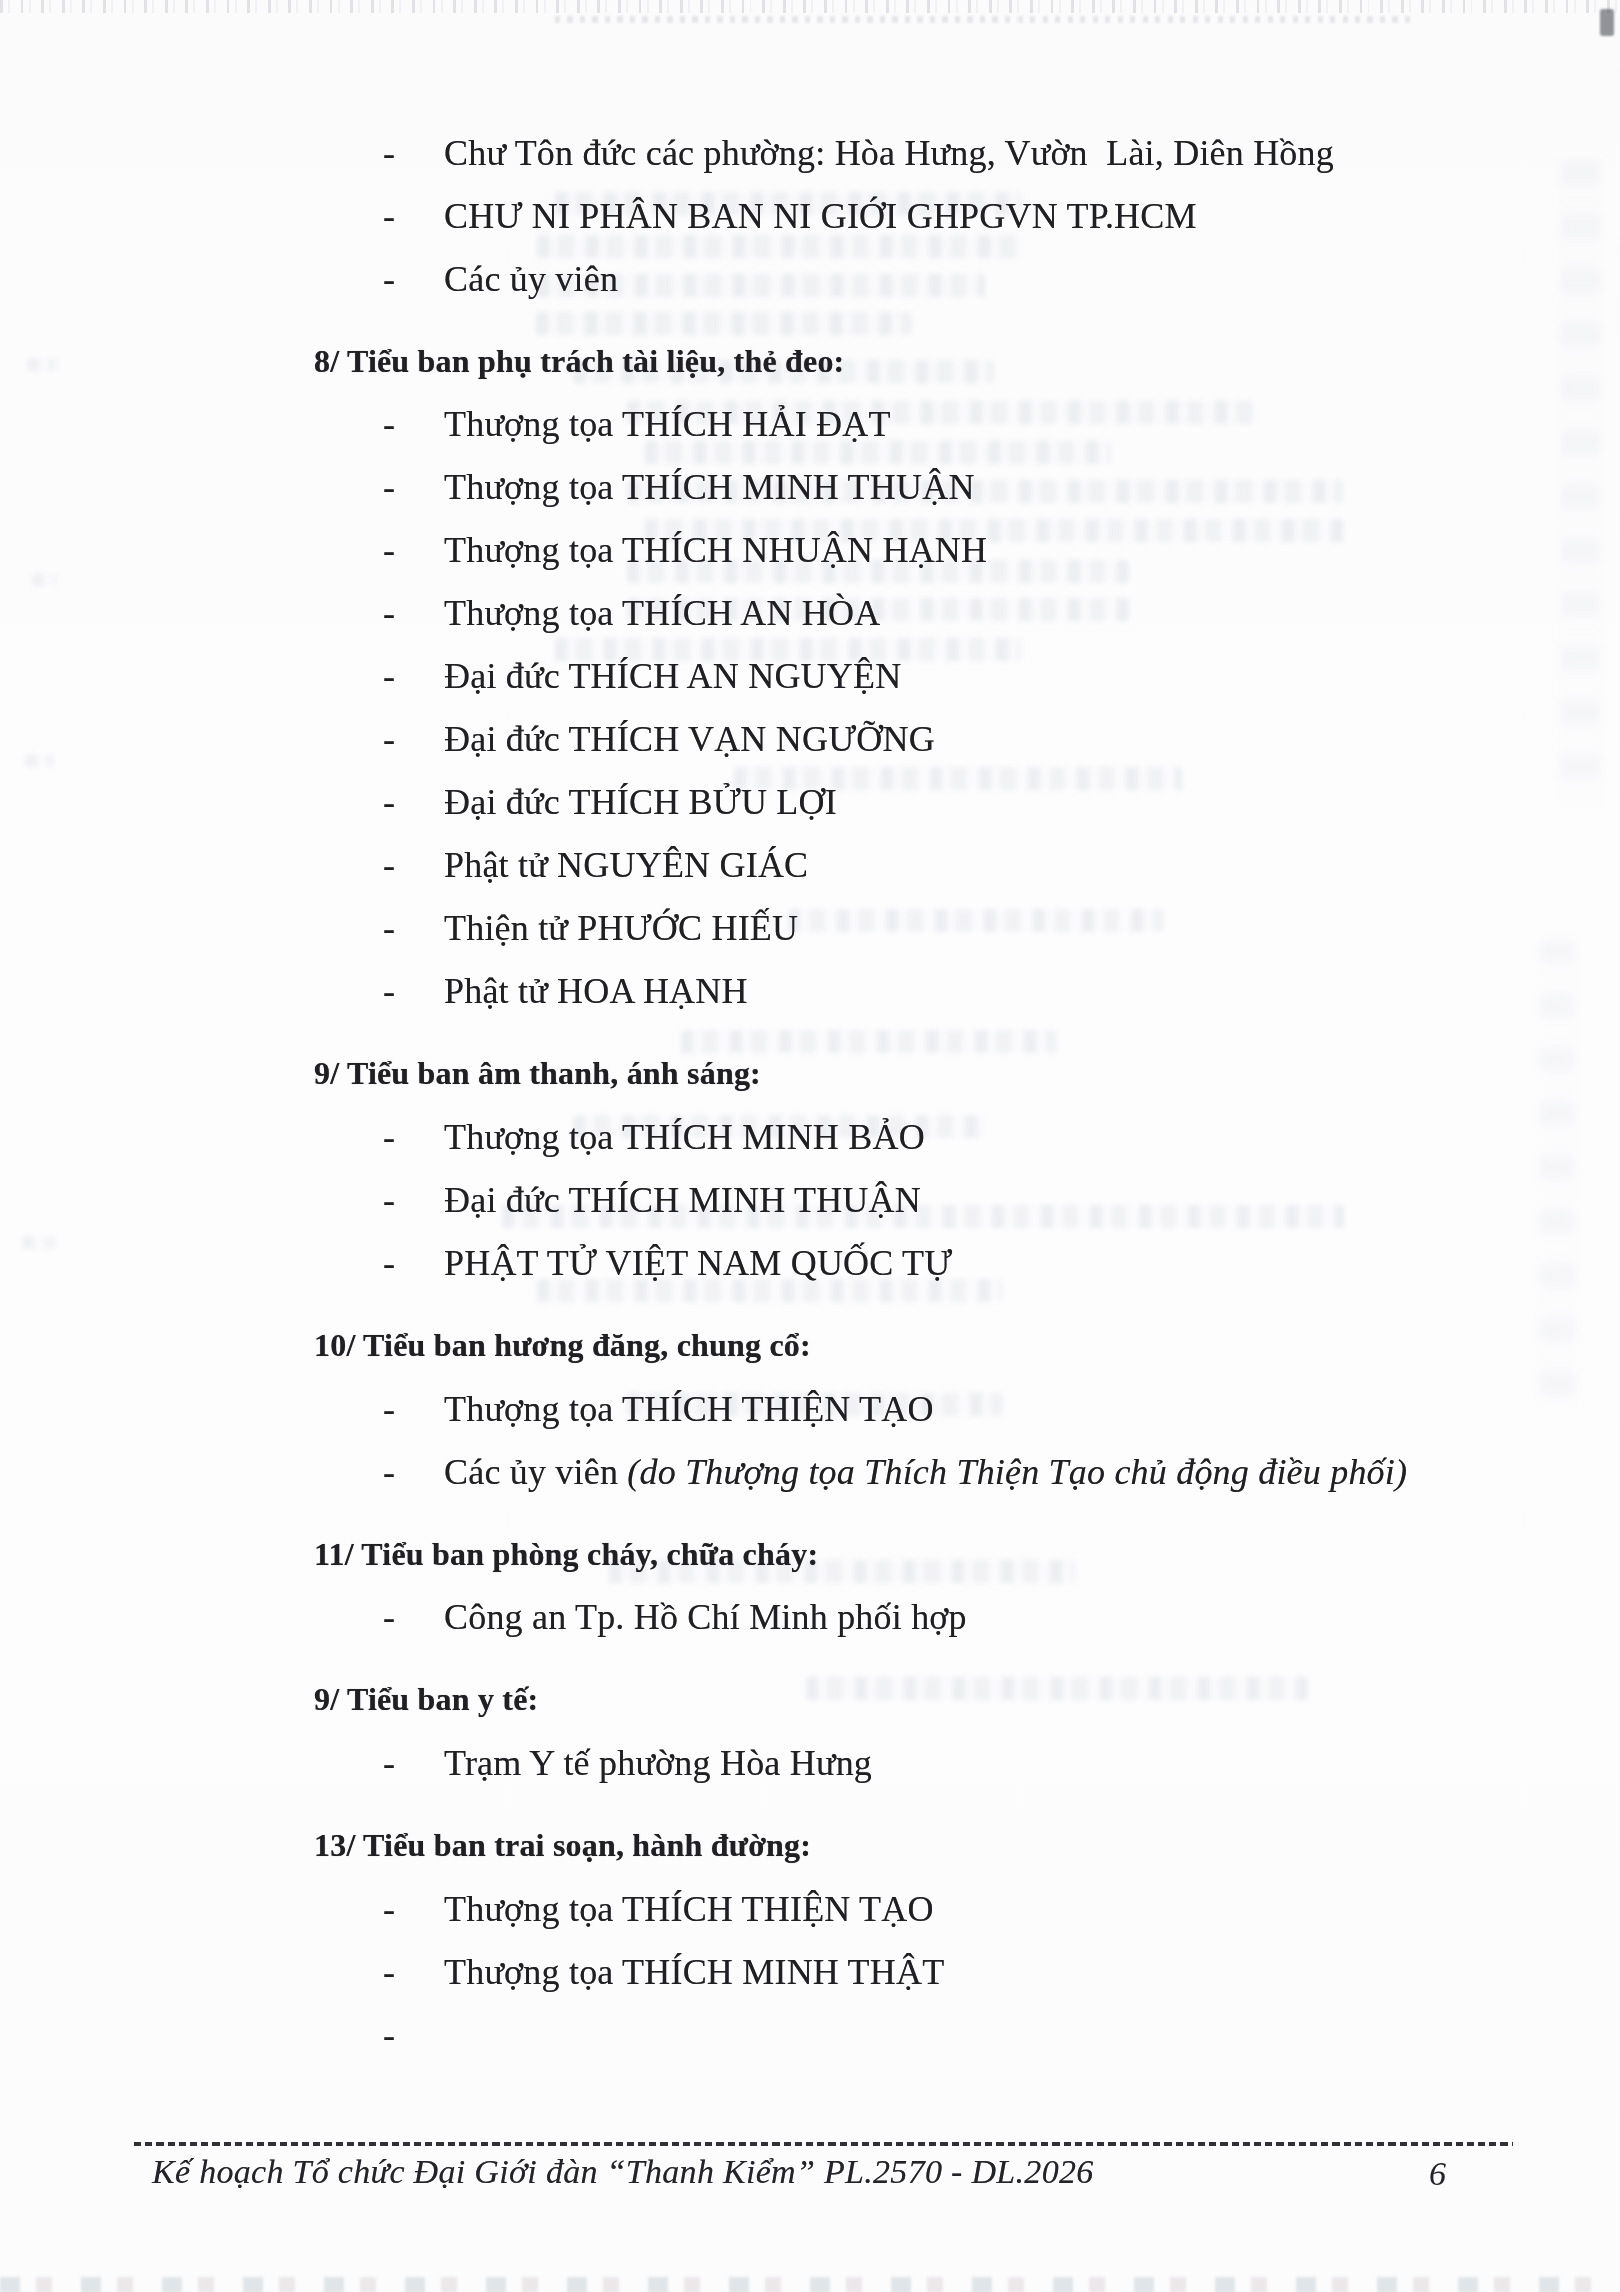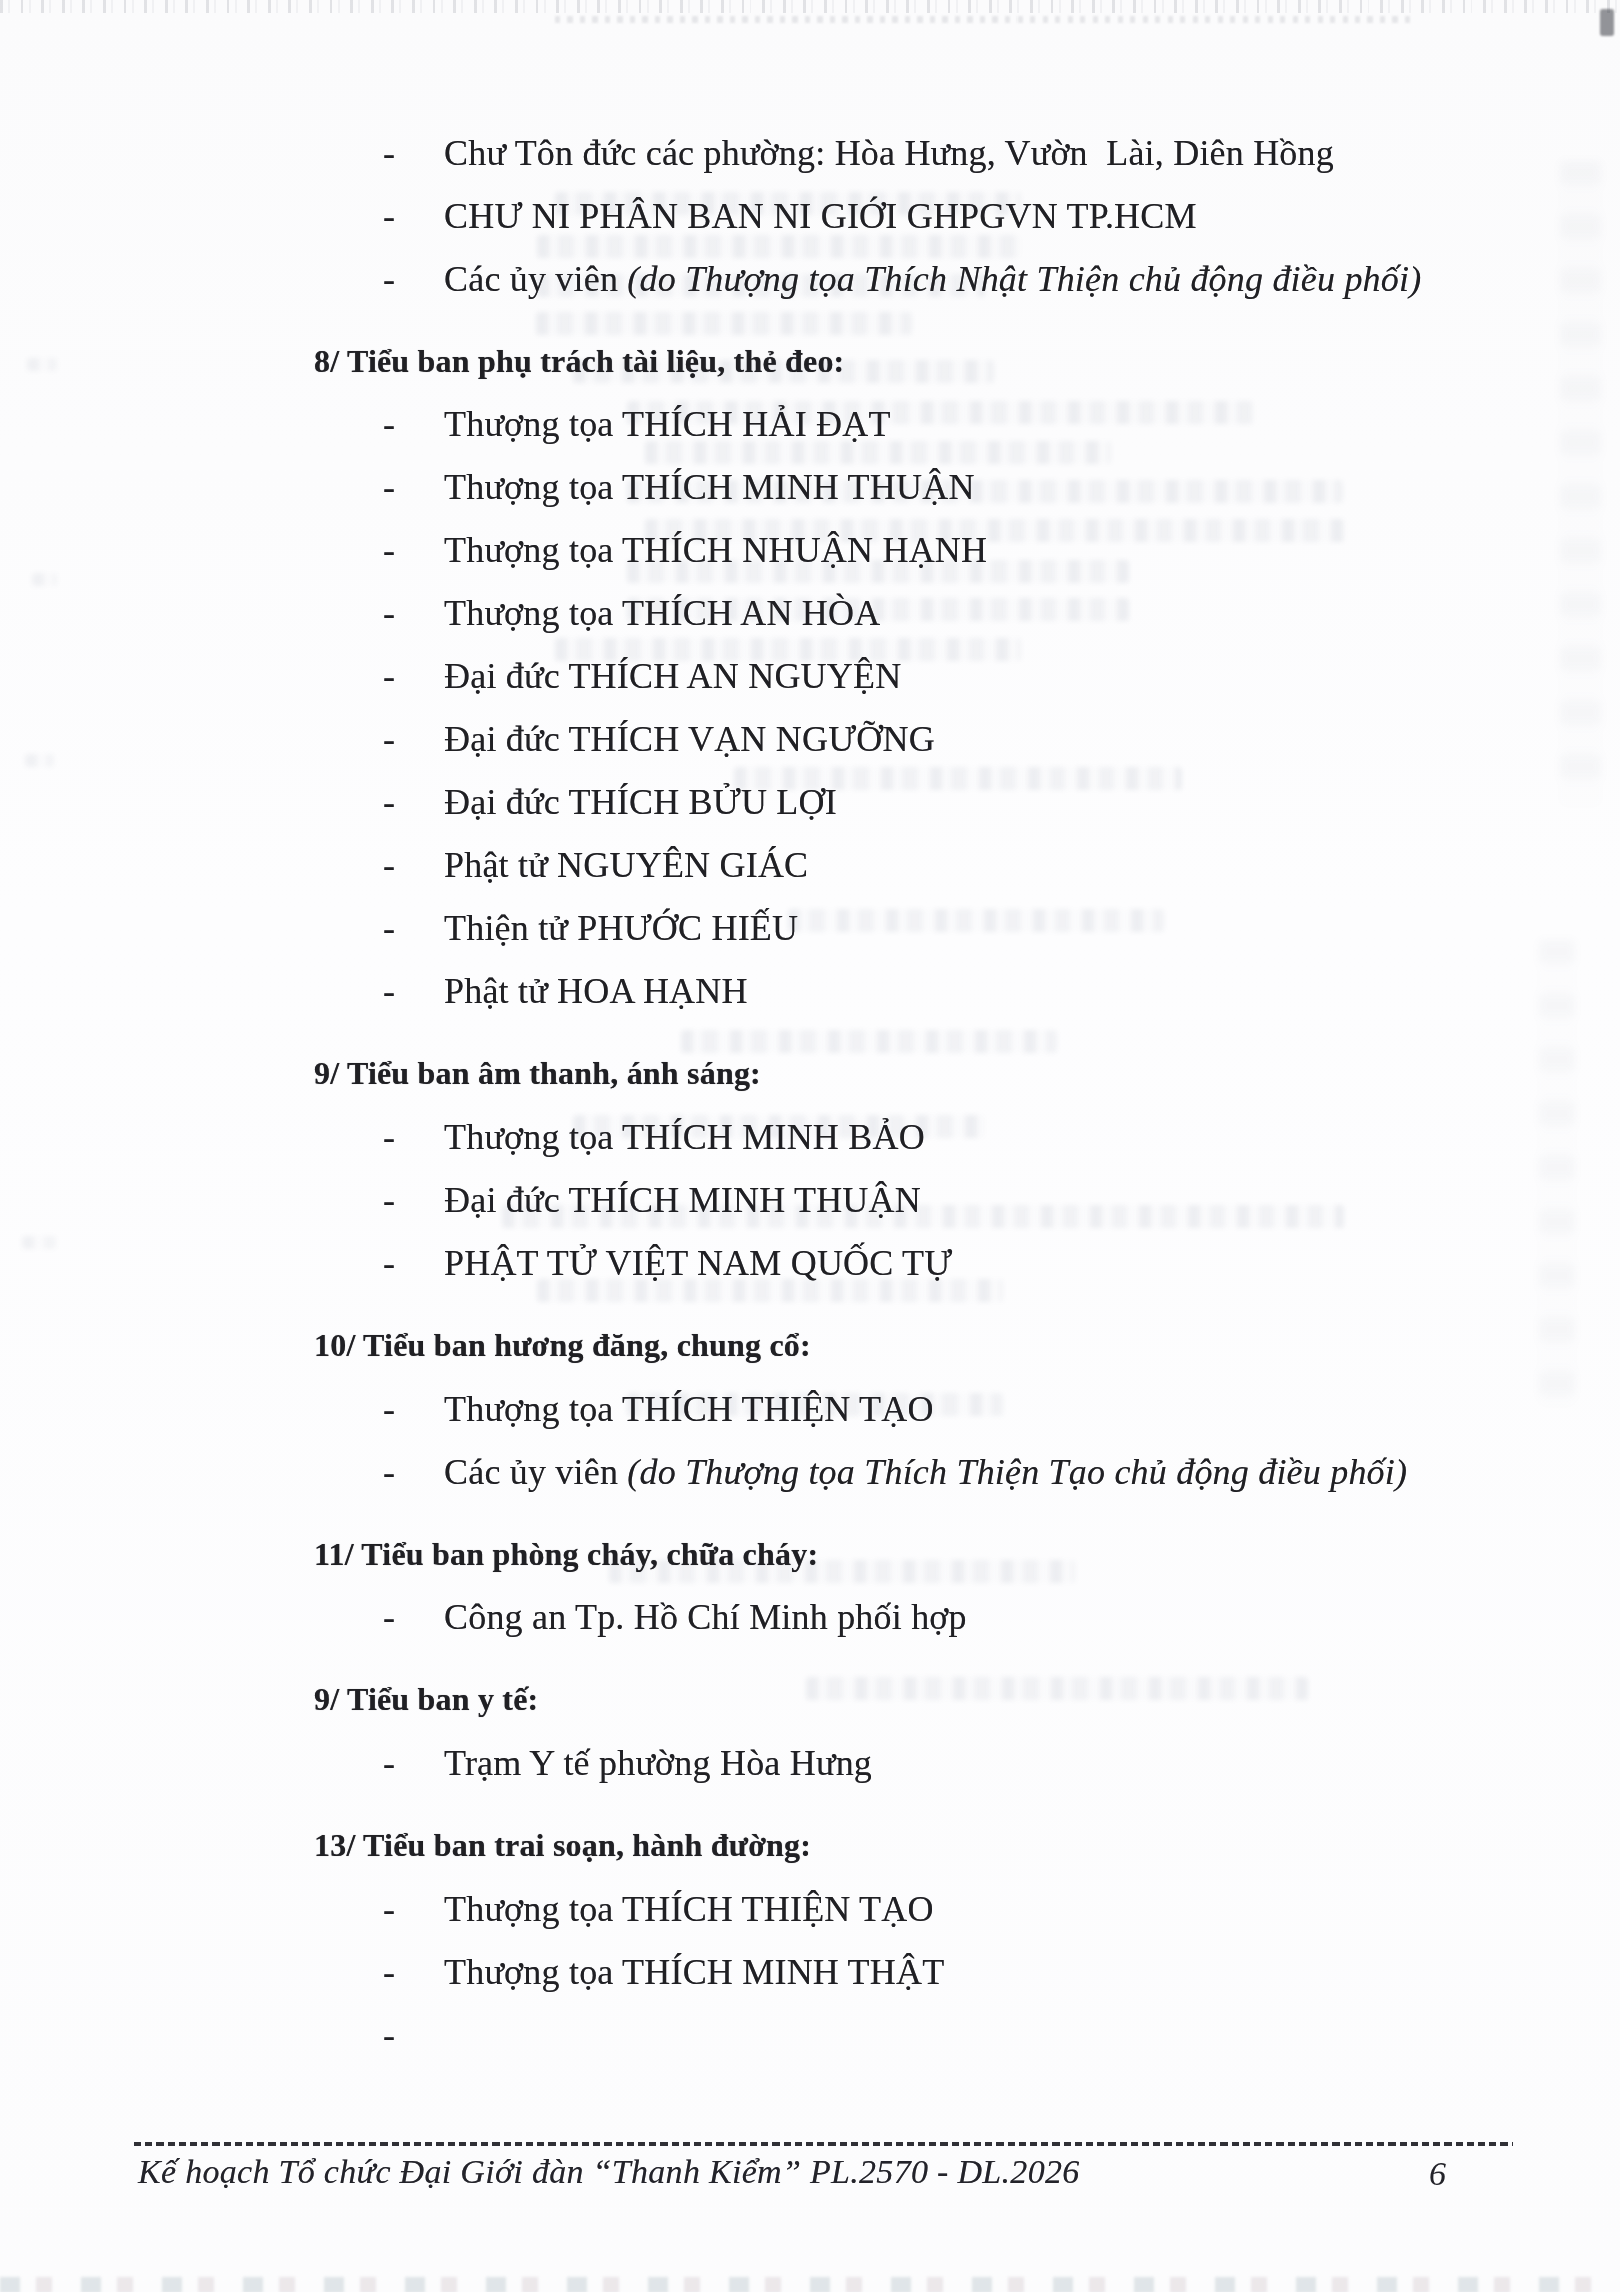--- a/index.html
+++ b/index.html
@@ -115,21 +115,21 @@
   .footer-rule {
     position: absolute;
     left: 134px;
     top: 2142px;
     width: 1379px;
     height: 3.6px;
     background: repeating-linear-gradient(90deg, #303036 0 7.2px, rgba(255,255,255,0) 7.2px 11.2px);
   }
   .footer-caption {
     position: absolute;
-    left: 138px;
+    left: 152px;
     top: 2153px;
     font-size: 34px;
     font-style: italic;
     letter-spacing: 0.3px;
     color: #23232a;
     text-shadow: 0 0 0.6px rgba(25,25,32,0.5);
   }
   .page-number {
     position: absolute;
     left: 1429px;
@@ -186,21 +186,20 @@
           <span class="it"></span>
       </li>
       <li class="item">
         <span class="dash">-</span>
         <span class="txt">CHƯ NI PHÂN BAN NI GIỚI GHPGVN TP.HCM</span>
           <span class="it"></span>
       </li>
       <li class="item">
         <span class="dash">-</span>
         <span class="txt">Các ủy viên </span>
-          <span class="it">(do Thượng tọa Thích Nhật Thiện chủ động điều phối)</span>
       </li>
     </ul>
 
     <section>
       <h2 class="heading">8/ Tiểu ban phụ trách tài liệu, thẻ đeo:</h2>
       <ul>
         <li class="item">
           <span class="dash">-</span>
           <span class="txt">Thượng tọa THÍCH HẢI ĐẠT</span>
             <span class="it"></span>

